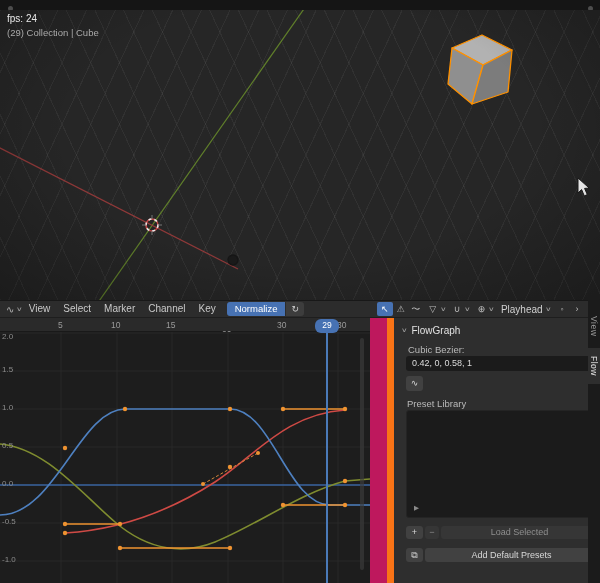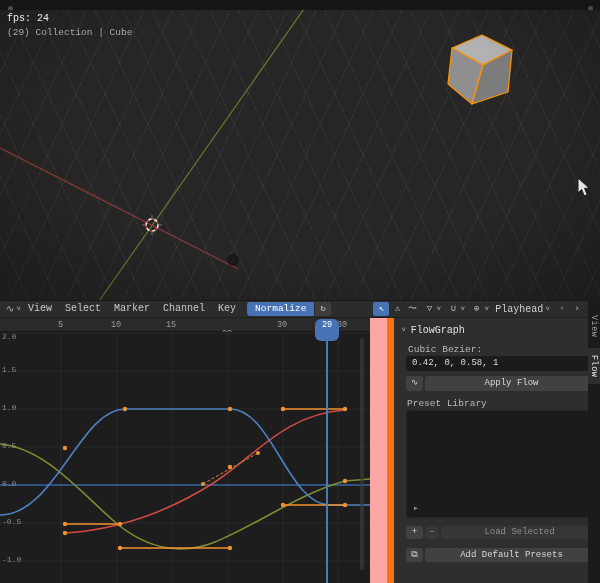--- a/index.html
+++ b/index.html
@@ -1,17 +1,17 @@
 <!DOCTYPE html>
 <html><head>
 <meta charset="utf-8">
 <style>
   html,body{margin:0;padding:0;background:#111;}
-  .stage{position:relative;width:600px;height:583px;background:#fca5a5;overflow:hidden;
-         font-family:Liberation Mono, monospace;-webkit-font-smoothing:antialiased;}
+  .stage{position:relative;width:600px;height:583px;background:#be185d;overflow:hidden;
+         font-family:Liberation Sans, sans-serif;-webkit-font-smoothing:antialiased;}
   .cdot{position:absolute;width:5px;height:5px;border-radius:50%;background:#4d4d4d;}
 
   
   .topstrip{position:absolute;left:0;top:0;width:600px;height:10px;background:#151515;}
 
   
   .viewport{position:absolute;left:0;top:10px;width:600px;height:290px;background-color:#262626;
     background-image:
       repeating-linear-gradient(115deg, rgba(255,255,255,0.05) 0 1px, transparent 1px 26px),
       repeating-linear-gradient(65deg,  rgba(255,255,255,0.05) 0 1px, transparent 1px 26px);}
@@ -35,21 +35,21 @@
   .ic{min-width:14px;text-align:center;color:#bdbdbd;font-size:9px;line-height:14px;}
   .tool-active{background:#4772b3;color:#fff;border-radius:2px;width:16px;height:14px;}
   .drop{display:flex;align-items:center;gap:1px;padding:0 2px;}
   .chev{font-size:6px;color:#9a9a9a;transform:scaleX(1.5);line-height:14px;}
   .playhead-btn{display:flex;align-items:center;gap:3px;padding:0 4px;color:#d0d0d0;}
 
   
   .ruler{position:absolute;left:0;top:318px;width:370px;height:14px;background:#2a2a2a;
     border-bottom:1px solid #191919;box-sizing:border-box;}
   .tick{position:absolute;top:2px;font-size:8.5px;color:#9b9b9b;}
-  .frame-badge{position:absolute;left:315px;top:1px;width:24px;height:22px;background:#4772b3;
+  .frame-badge{position:absolute;left:315px;top:1px;width:24px;height:14px;background:#4772b3;
     border-radius:6px;color:#fff;font-size:8.5px;text-align:center;line-height:12px;z-index:4;}
 
   
   .graph{position:absolute;left:0;top:332px;width:370px;height:251px;background:#1d1d1d;overflow:hidden;}
   .graph svg{position:absolute;inset:0;}
   .vlabel{position:absolute;left:2px;font-size:8px;color:#8c8c8c;z-index:3;}
   .playhead-line{position:absolute;left:326px;top:331px;width:2px;height:252px;background:#4a7ab8;z-index:2;}
   .scrollbar-v{position:absolute;left:360px;top:6px;width:4px;height:232px;background:#3c3c3c;
     border-radius:2px;opacity:.65;z-index:3;}
 
@@ -232,21 +232,20 @@
     <div class="p-title">
       <span class="chev">∨</span>
       <span>FlowGraph</span>
     </div>
     <span class="p-label" style="left:14px;top:26px;">Cubic Bezier:</span>
     <div class="p-field">0.42, 0, 0.58, 1</div>
 
     <div class="p-btn" style="left:12px;top:58px;width:17px;height:15px;line-height:15px;">
       <span>∿</span>
     </div>
-    <div class="p-btn" style="left:31px;top:58px;width:173px;height:15px;line-height:15px;">Apply Flow</div>
 
     <span class="p-label" style="left:13px;top:80px;">Preset Library</span>
     <div class="p-list">
       <span class="p-play">▶</span>
     </div>
 
     <div class="p-btn" style="left:12px;top:208px;width:17px;height:13px;line-height:13px;">+</div>
     <div class="p-btn dim" style="left:31px;top:208px;width:14px;height:13px;line-height:13px;">−</div>
     <div class="p-btn dim" style="left:47px;top:208px;width:157px;height:13px;line-height:13px;">Load Selected</div>
 

